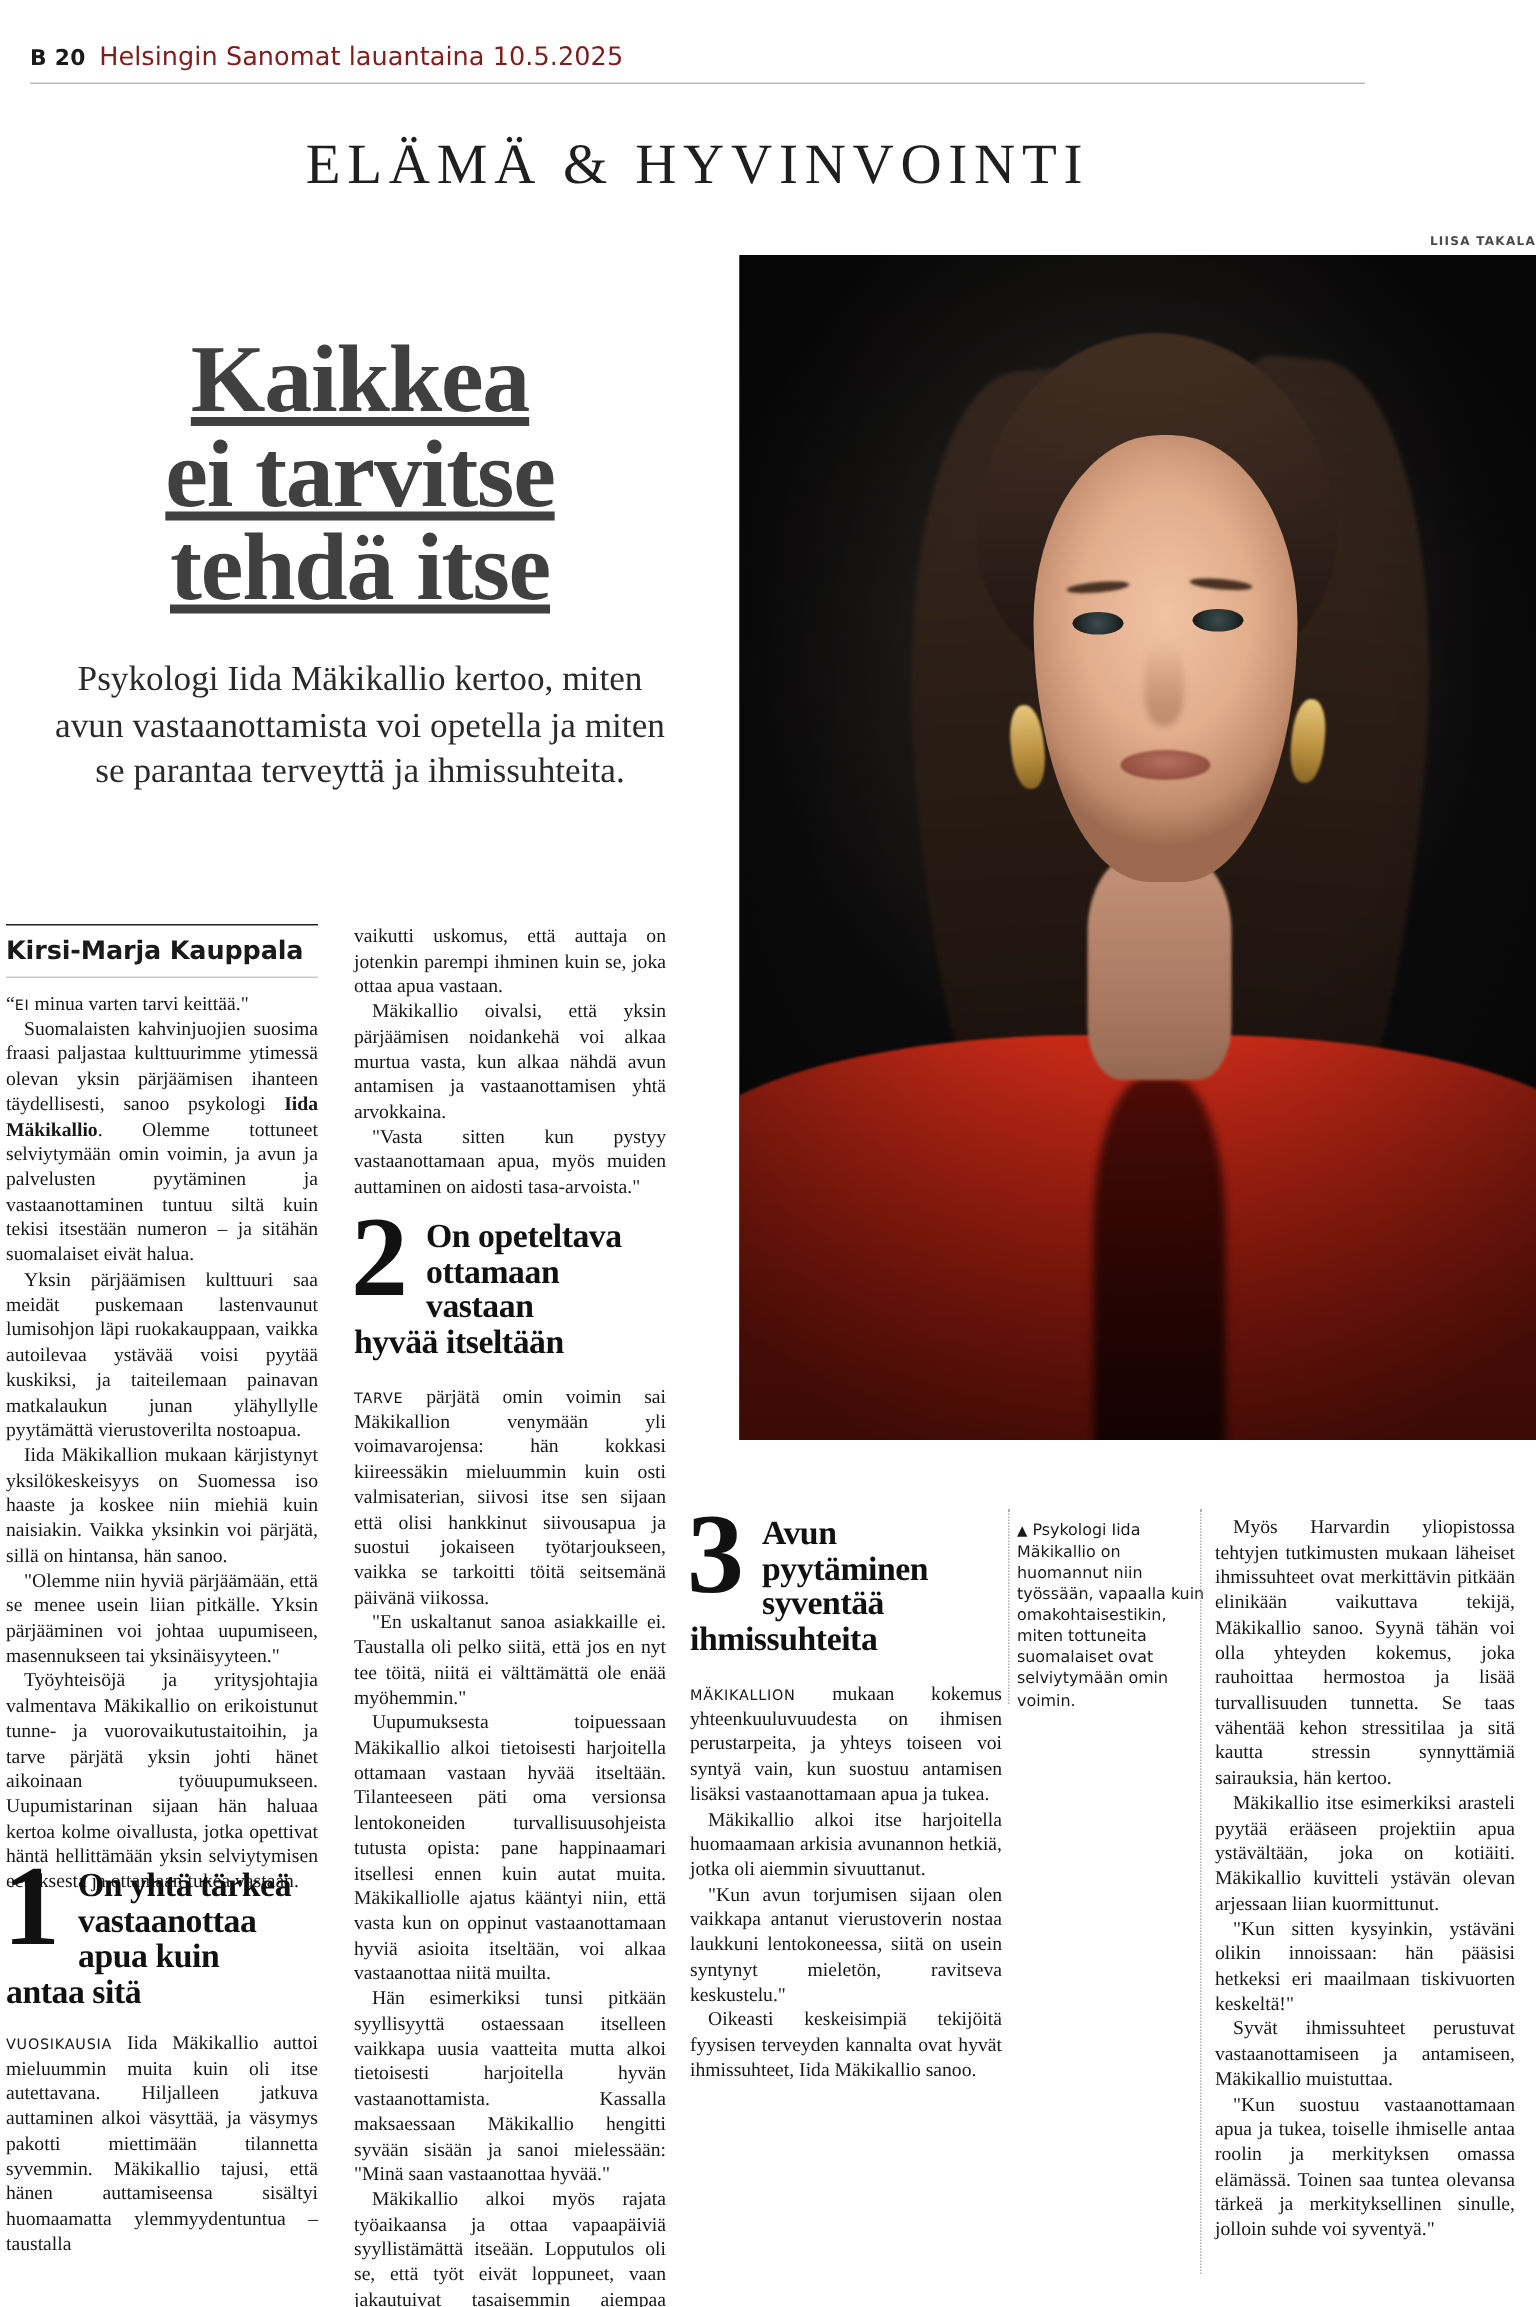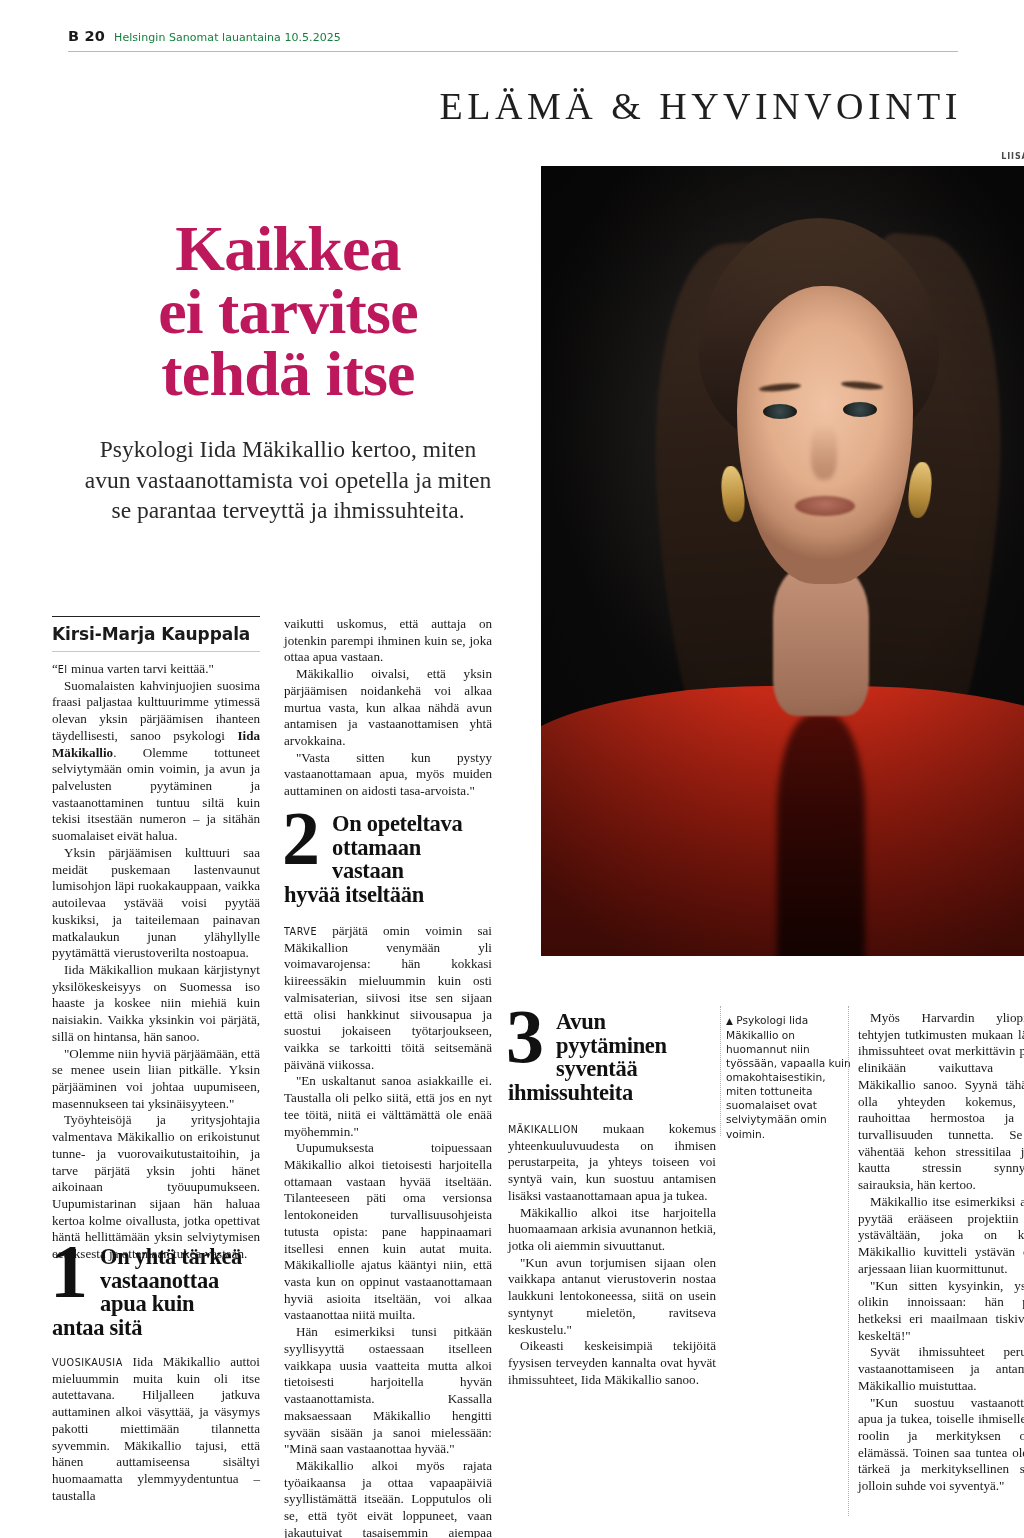--- a/index.html
+++ b/index.html
@@ -11,50 +11,49 @@
     font-family: "Liberation Serif", serif;
     color: #1a1a1a;
     overflow: hidden;
   }
 
   .page {
     position: relative;
     width: 930px;
     height: 1538px;
     padding: 0 16px;
-    margin-left: 48px;
   }
 
   
   .folio {
     display: flex;
     align-items: baseline;
     gap: 9px;
     padding: 28px 4px 7px 4px;
     font-family: "DejaVu Sans", sans-serif;
   }
   .folio-page {
     font-weight: 700;
     font-size: 14.5px;
     letter-spacing: 0.2px;
   }
   .folio-title {
-    font-size: 11px;
+    font-size: 17px;
     font-weight: 400;
     letter-spacing: 0.05px;
-    color: #15803d;
+    color: #7f1d1d;
   }
   .folio-rule {
     border-top: 1px solid #b9b9b9;
     margin: 0 4px;
   }
 
   
   .section-head {
-    text-align: right;
+    text-align: center;
     font-family: "Liberation Serif", serif;
     font-size: 38px;
     letter-spacing: 4.5px;
     font-weight: 400;
     color: #1f1f1f;
     padding: 32px 0 10px 0;
   }
 
   
   .hero {
@@ -69,22 +68,23 @@
     width: 440px;
     text-align: center;
   }
 
   .headline {
     font-family: "Liberation Serif", serif;
     font-weight: 700;
     font-size: 64px;
     line-height: 0.98;
     letter-spacing: -0.8px;
-    color: #be185d;
+    color: #404040;
     margin: 0;
+    text-decoration: underline;
   }
   .headline .ln { display: block; }
 
   .standfirst {
     margin: 28px 8px 0 8px;
     font-family: "Liberation Serif", serif;
     font-size: 23.5px;
     line-height: 1.30;
     color: #2a2a2a;
   }

